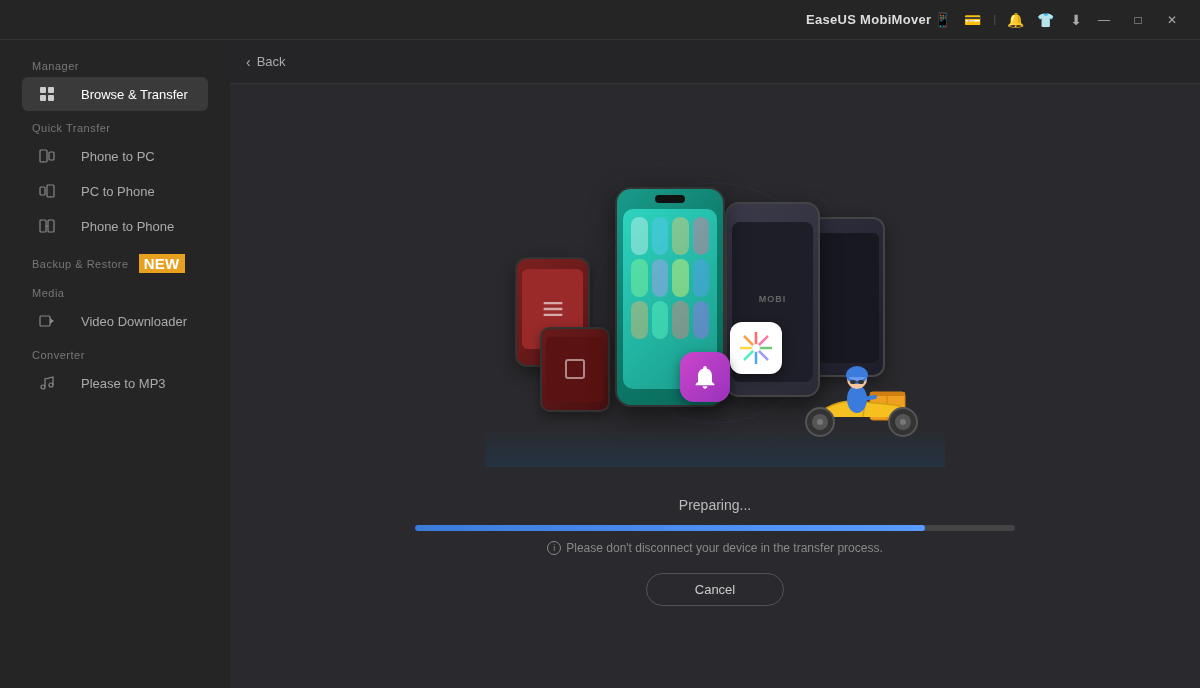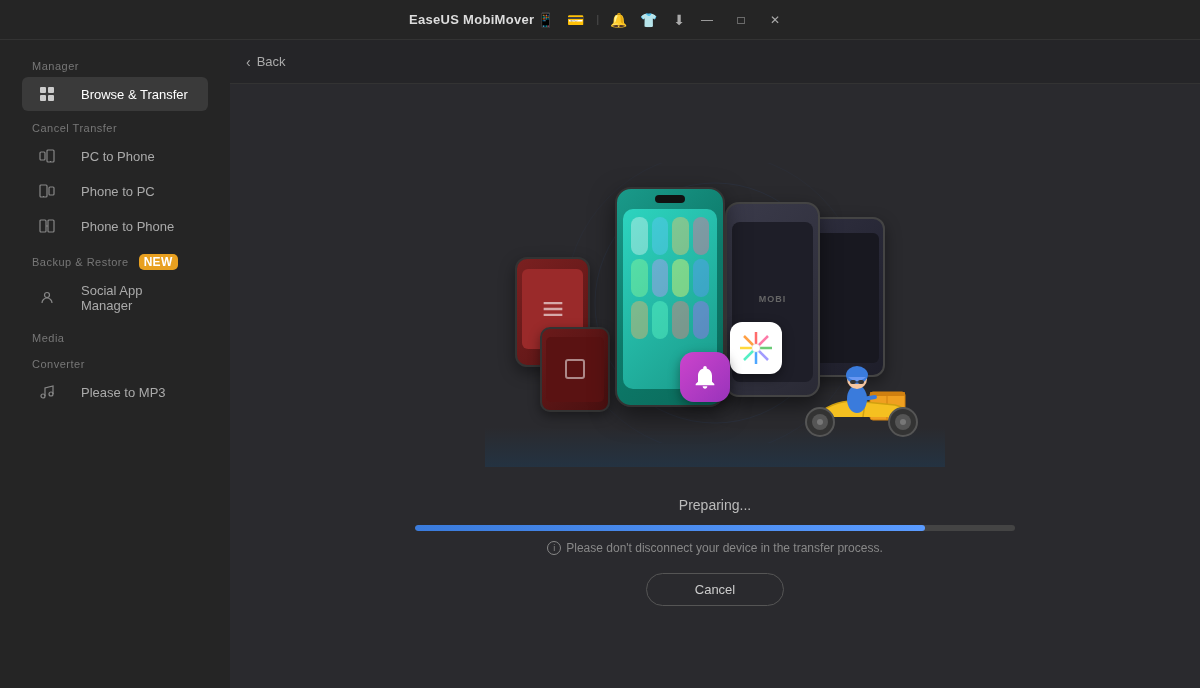--- a/index.html
+++ b/index.html
@@ -13,21 +13,21 @@
       display: flex;
       flex-direction: column;
     }
 
     
     .title-bar {
       background: #252525;
       height: 40px;
       display: flex;
       align-items: center;
-      justify-content: center;
+      justify-content: flex-end;
       padding: 0 12px;
       flex-shrink: 0;
       border-bottom: 1px solid #333;
     }
     .title-bar-left {
       font-size: 13px;
       font-weight: 600;
       color: #ddd;
       letter-spacing: 0.3px;
     }
@@ -109,24 +109,24 @@
       justify-content: center;
       font-size: 14px;
       flex-shrink: 0;
       color: #888;
     }
     .sidebar-item.active .sidebar-item-icon { color: #ccc; }
     .sidebar-item-label { font-size: 13px; }
     .new-badge {
       background: #e8a020;
       color: #fff;
-      font-size: 12px;
+      font-size: 15px;
       font-weight: 700;
       padding: 1px 5px;
-      border-radius: 5px;
+      border-radius: 0;
       margin-left: 4px;
       text-transform: uppercase;
       letter-spacing: 0.3px;
     }
 
     
     .content-area {
       flex: 1;
       background: #2a2a2e;
       display: flex;
@@ -426,67 +426,67 @@
         <svg width="16" height="16" viewBox="0 0 16 16" fill="currentColor">
           <rect x="1" y="1" width="6" height="6" rx="1"></rect>
           <rect x="9" y="1" width="6" height="6" rx="1"></rect>
           <rect x="1" y="9" width="6" height="6" rx="1"></rect>
           <rect x="9" y="9" width="6" height="6" rx="1"></rect>
         </svg>
       </div>
       <span class="sidebar-item-label">Browse &amp; Transfer</span>
     </div>
 
-    <div class="sidebar-section-label">Cancel Transfer</div>
+    <div class="sidebar-section-label">Quick Transfer</div>
+    <div class="sidebar-item">
+      <div class="sidebar-item-icon">
+        <svg width="16" height="16" viewBox="0 0 16 16" fill="currentColor">
+          <rect x="1" y="2" width="7" height="12" rx="1" fill="none" stroke="currentColor" stroke-width="1.2"></rect>
+          <rect x="10" y="4" width="5" height="8" rx="1" fill="none" stroke="currentColor" stroke-width="1.2"></rect>
+          <line x1="4.5" y1="13" x2="4.5" y2="14" stroke="currentColor" stroke-width="1.2"></line>
+        </svg>
+      </div>
+      <span class="sidebar-item-label">Phone to PC</span>
+    </div>
     <div class="sidebar-item">
       <div class="sidebar-item-icon">
         <svg width="16" height="16" viewBox="0 0 16 16" fill="currentColor">
           <rect x="8" y="2" width="7" height="12" rx="1" fill="none" stroke="currentColor" stroke-width="1.2"></rect>
           <rect x="1" y="4" width="5" height="8" rx="1" fill="none" stroke="currentColor" stroke-width="1.2"></rect>
           <line x1="11.5" y1="13" x2="11.5" y2="14" stroke="currentColor" stroke-width="1.2"></line>
         </svg>
       </div>
       <span class="sidebar-item-label">PC to Phone</span>
     </div>
     <div class="sidebar-item">
       <div class="sidebar-item-icon">
         <svg width="16" height="16" viewBox="0 0 16 16" fill="currentColor">
-          <rect x="1" y="2" width="7" height="12" rx="1" fill="none" stroke="currentColor" stroke-width="1.2"></rect>
-          <rect x="10" y="4" width="5" height="8" rx="1" fill="none" stroke="currentColor" stroke-width="1.2"></rect>
-          <line x1="4.5" y1="13" x2="4.5" y2="14" stroke="currentColor" stroke-width="1.2"></line>
-        </svg>
-      </div>
-      <span class="sidebar-item-label">Phone to PC</span>
-    </div>
+          <rect x="1" y="2" width="6" height="12" rx="1" fill="none" stroke="currentColor" stroke-width="1.2"></rect>
+          <rect x="9" y="2" width="6" height="12" rx="1" fill="none" stroke="currentColor" stroke-width="1.2"></rect>
+          <line x1="7" y1="8" x2="9" y2="8" stroke="currentColor" stroke-width="1.2"></line>
+        </svg>
+      </div>
+      <span class="sidebar-item-label">Phone to Phone</span>
+    </div>
+
+    <div style="display:flex;align-items:center;padding:10px 16px 4px 16px;gap:6px;">
+      <span class="sidebar-section-label" style="padding:0;font-size:11px;color:#777;">Backup &amp; Restore</span>
+      <span class="new-badge">New</span>
+    </div>
+
+    <div class="sidebar-section-label">Media</div>
     <div class="sidebar-item">
       <div class="sidebar-item-icon">
         <svg width="16" height="16" viewBox="0 0 16 16" fill="currentColor">
-          <rect x="1" y="2" width="6" height="12" rx="1" fill="none" stroke="currentColor" stroke-width="1.2"></rect>
-          <rect x="9" y="2" width="6" height="12" rx="1" fill="none" stroke="currentColor" stroke-width="1.2"></rect>
-          <line x1="7" y1="8" x2="9" y2="8" stroke="currentColor" stroke-width="1.2"></line>
-        </svg>
-      </div>
-      <span class="sidebar-item-label">Phone to Phone</span>
-    </div>
-
-    <div style="display:flex;align-items:center;padding:10px 16px 4px 16px;gap:6px;">
-      <span class="sidebar-section-label" style="padding:0;font-size:11px;color:#777;">Backup &amp; Restore</span>
-      <span class="new-badge">New</span>
-    </div>
-    <div class="sidebar-item">
-      <div class="sidebar-item-icon">
-        <svg width="16" height="16" viewBox="0 0 16 16" fill="currentColor">
-          <circle cx="8" cy="5" r="2.5" fill="none" stroke="currentColor" stroke-width="1.2"></circle>
-          <path d="M3 13c0-2.76 2.24-5 5-5s5 2.24 5 5" fill="none" stroke="currentColor" stroke-width="1.2"></path>
-        </svg>
-      </div>
-      <span class="sidebar-item-label">Social App Manager</span>
-    </div>
-
-    <div class="sidebar-section-label">Media</div>
+          <rect x="1" y="3" width="10" height="10" rx="1" fill="none" stroke="currentColor" stroke-width="1.2"></rect>
+          <polygon points="11,5 15,8 11,11" fill="currentColor"></polygon>
+        </svg>
+      </div>
+      <span class="sidebar-item-label">Video Downloader</span>
+    </div>
 
     <div class="sidebar-section-label">Converter</div>
     <div class="sidebar-item">
       <div class="sidebar-item-icon">
         <svg width="16" height="16" viewBox="0 0 16 16" fill="currentColor">
           <path d="M6 12V4l8-2v8" fill="none" stroke="currentColor" stroke-width="1.2"></path>
           <circle cx="4" cy="12" r="2" fill="none" stroke="currentColor" stroke-width="1.2"></circle>
           <circle cx="12" cy="10" r="2" fill="none" stroke="currentColor" stroke-width="1.2"></circle>
         </svg>
       </div>

